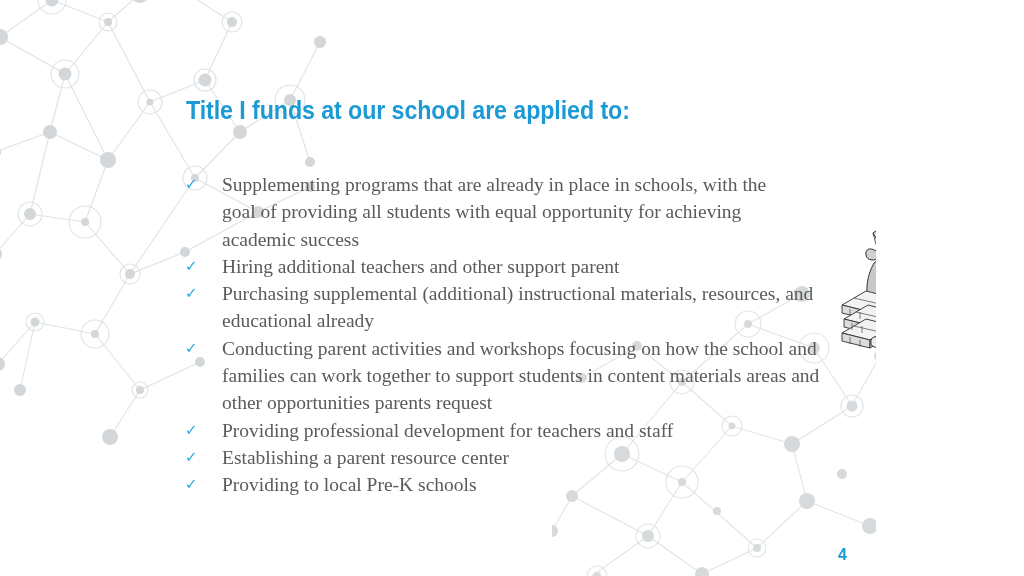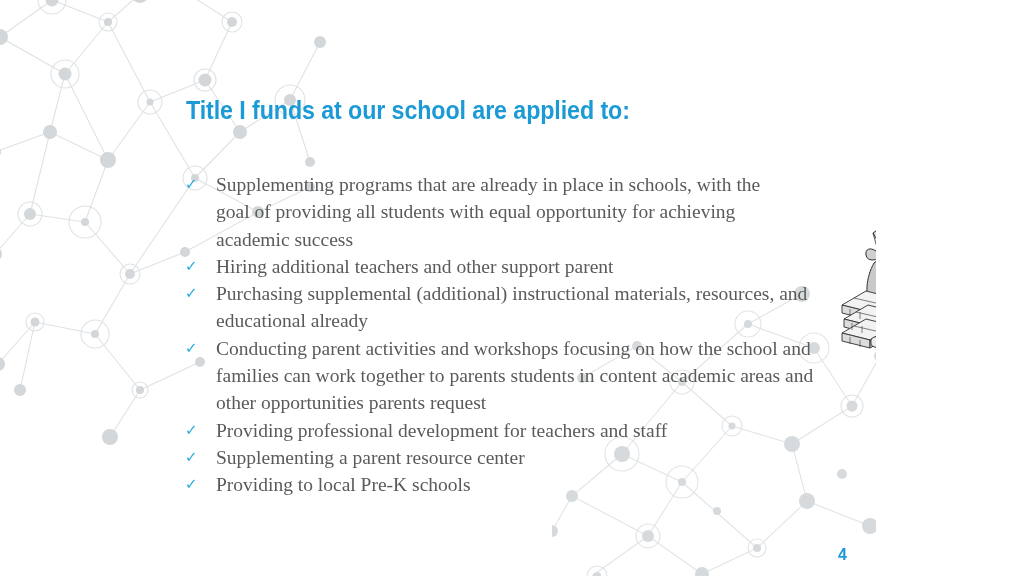--- a/index.html
+++ b/index.html
@@ -72,20 +72,21 @@
     position: absolute;
     left: 2px;
     top: 0;
     color: #29abe2;
     font-size: 15px;
     line-height: 27.3px;
     font-family: "DejaVu Sans", sans-serif;
   }
   .bullet-text {
     display: block;
+    margin-left: 6px;
   }
   
   .w-a { max-width: 578px; }
   .w-b { max-width: 615px; }
   .w-c { max-width: 600px; }
   .w-d { max-width: 596px; }
 
   
   #money-illustration {
     position: absolute;
@@ -226,29 +227,29 @@
     <li class="bullet-item w-b">
       <span class="bullet-check">✓</span>
       <span class="bullet-text">Hiring additional teachers and other support parent</span>
     </li>
     <li class="bullet-item w-c">
       <span class="bullet-check">✓</span>
       <span class="bullet-text">Purchasing supplemental (additional) instructional materials, resources, and educational already</span>
     </li>
     <li class="bullet-item w-b">
       <span class="bullet-check">✓</span>
-      <span class="bullet-text">Conducting parent activities and workshops focusing on how the school and families can work together to parents students in content academic areas and other opportunities parents request</span>
+      <span class="bullet-text">Conducting parent activities and workshops focusing on how the school and families can work together to support students in content materials areas and other opportunities parents request</span>
     </li>
     <li class="bullet-item w-d">
       <span class="bullet-check">✓</span>
       <span class="bullet-text">Providing professional development for teachers and staff</span>
     </li>
     <li class="bullet-item w-b">
       <span class="bullet-check">✓</span>
-      <span class="bullet-text">Supplementing a parent resource center</span>
+      <span class="bullet-text">Establishing a parent resource center</span>
     </li>
     <li class="bullet-item w-b">
       <span class="bullet-check">✓</span>
       <span class="bullet-text">Providing to local Pre-K schools</span>
     </li>
   </ul>
 
   <svg id="money-illustration" viewBox="0 0 128 160" xmlns="http://www.w3.org/2000/svg">
     <g fill="none" stroke="#2f2f2f" stroke-width="1">
 

